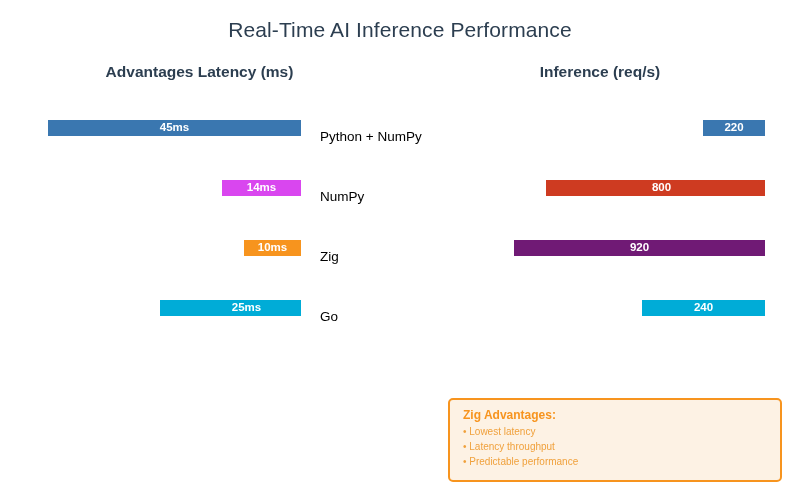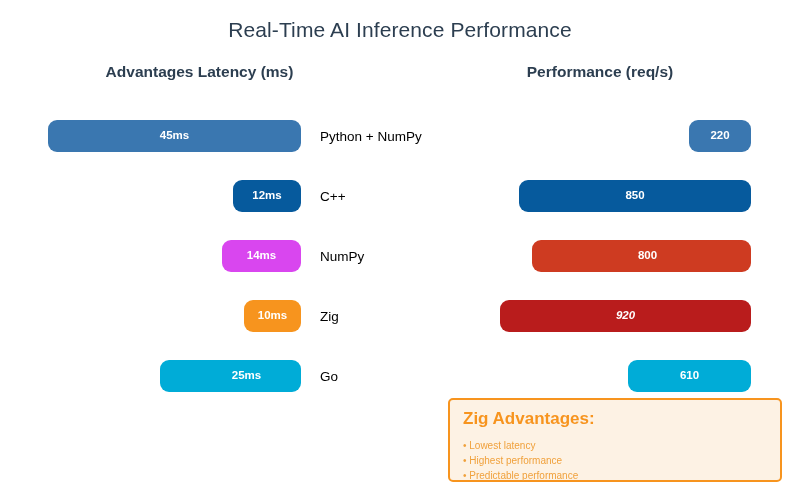--- a/index.html
+++ b/index.html
@@ -52,29 +52,28 @@
   }
 
   .row {
     position: relative;
     height: 60px;
   }
 
   .bar {
     position: absolute;
     top: 0;
-    height: 32px;
+    height: 16px;
     display: flex;
     align-items: center;
     justify-content: center;
     box-sizing: border-box;
-    border-radius: 9px;
   }
   .bar-left  { right: 499px; }
-  .bar-right { right: 49px; text-align: center;  }
+  .bar-right { right: 35px; text-align: center;  }
 
   .bar-value {
     font-size: 11.5px;
     font-weight: bold;
     color: #ffffff;
     white-space: nowrap;
     line-height: 1;
   }
 
   .row-label {
@@ -95,92 +94,83 @@
     top: 398px;
     width: 334px;
     height: 84px;
     box-sizing: border-box;
     background: #fdf2e4;
     border: 2px solid #f7941e;
     border-radius: 5px;
     padding: 9px 13px;
   }
   .callout-title {
-    font-size: 17px;
+    font-size: 12px;
     font-weight: bold;
     color: #f7941e;
-    margin-bottom: 9px;
+    margin-bottom: 1px;
     line-height: 1.15;
   }
   .callout-item {
     font-size: 10px;
     color: #f0a13c;
     line-height: 15px;
     white-space: nowrap;
   }
 </style>
 </head>
 <body>
 
 <div class="chart-root">
 
   <div class="chart-title">Real-Time AI Inference Performance</div>
 
   <div class="col-header left">Advantages Latency (ms)</div>
 
-  <div class="col-header right">Performance (req/s)</div>
+  <div class="col-header right">Inference (req/s)</div>
 
   <div class="rows" id="rows-container">
       <div class="row">
         <div class="bar bar-left" style="width: 253px; background: rgb(58, 119, 176);">
           <span class="bar-value">45ms</span>
         </div>
         <div class="row-label">Python + NumPy</div>
         <div class="bar bar-right" style="width: 62px; background: rgb(58, 119, 176);">
           <span class="bar-value">220</span>
-        </div>
-      </div>
-      <div class="row">
-        <div class="bar bar-left" style="width: 68px; background: rgb(6, 90, 157);">
-          <span class="bar-value">12ms</span>
-        </div>
-        <div class="row-label">C++</div>
-        <div class="bar bar-right" style="width: 232px; background: rgb(6, 90, 157);">
-          <span class="bar-value">850</span>
         </div>
       </div>
       <div class="row">
         <div class="bar bar-left" style="width: 79px; background: #d946ef;">
           <span class="bar-value">14ms</span>
         </div>
         <div class="row-label">NumPy</div>
         <div class="bar bar-right" style="width: 219px; background: rgb(206, 59, 33); padding-left: 12px;">
           <span class="bar-value">800</span>
         </div>
       </div>
       <div class="row">
         <div class="bar bar-left" style="width: 57px; background: rgb(247, 148, 30);">
           <span class="bar-value">10ms</span>
         </div>
         <div class="row-label">Zig</div>
-        <div class="bar bar-right" style="width: 251px; background: #b91c1c; font-style: italic;">
+        <div class="bar bar-right" style="width: 251px; background: #701a75;">
           <span class="bar-value">920</span>
         </div>
       </div>
       <div class="row">
         <div class="bar bar-left" style="width: 141px; background: rgb(0, 172, 215); padding-left: 32px;">
           <span class="bar-value">25ms</span>
         </div>
         <div class="row-label">Go</div>
         <div class="bar bar-right" style="width: 123px; background: rgb(0, 172, 215);">
-          <span class="bar-value">610</span>
+          <span class="bar-value">240</span>
         </div>
       </div>
     </div>
 
   <div class="callout">
     <div class="callout-title">Zig Advantages:</div>
     <div class="callout-item">• Lowest latency</div>
-    <div class="callout-item">• Highest performance</div>
+    <div class="callout-item">• Latency throughput</div>
     <div class="callout-item">• Predictable performance</div>
   </div>
 
 </div>
 
 </body></html>

